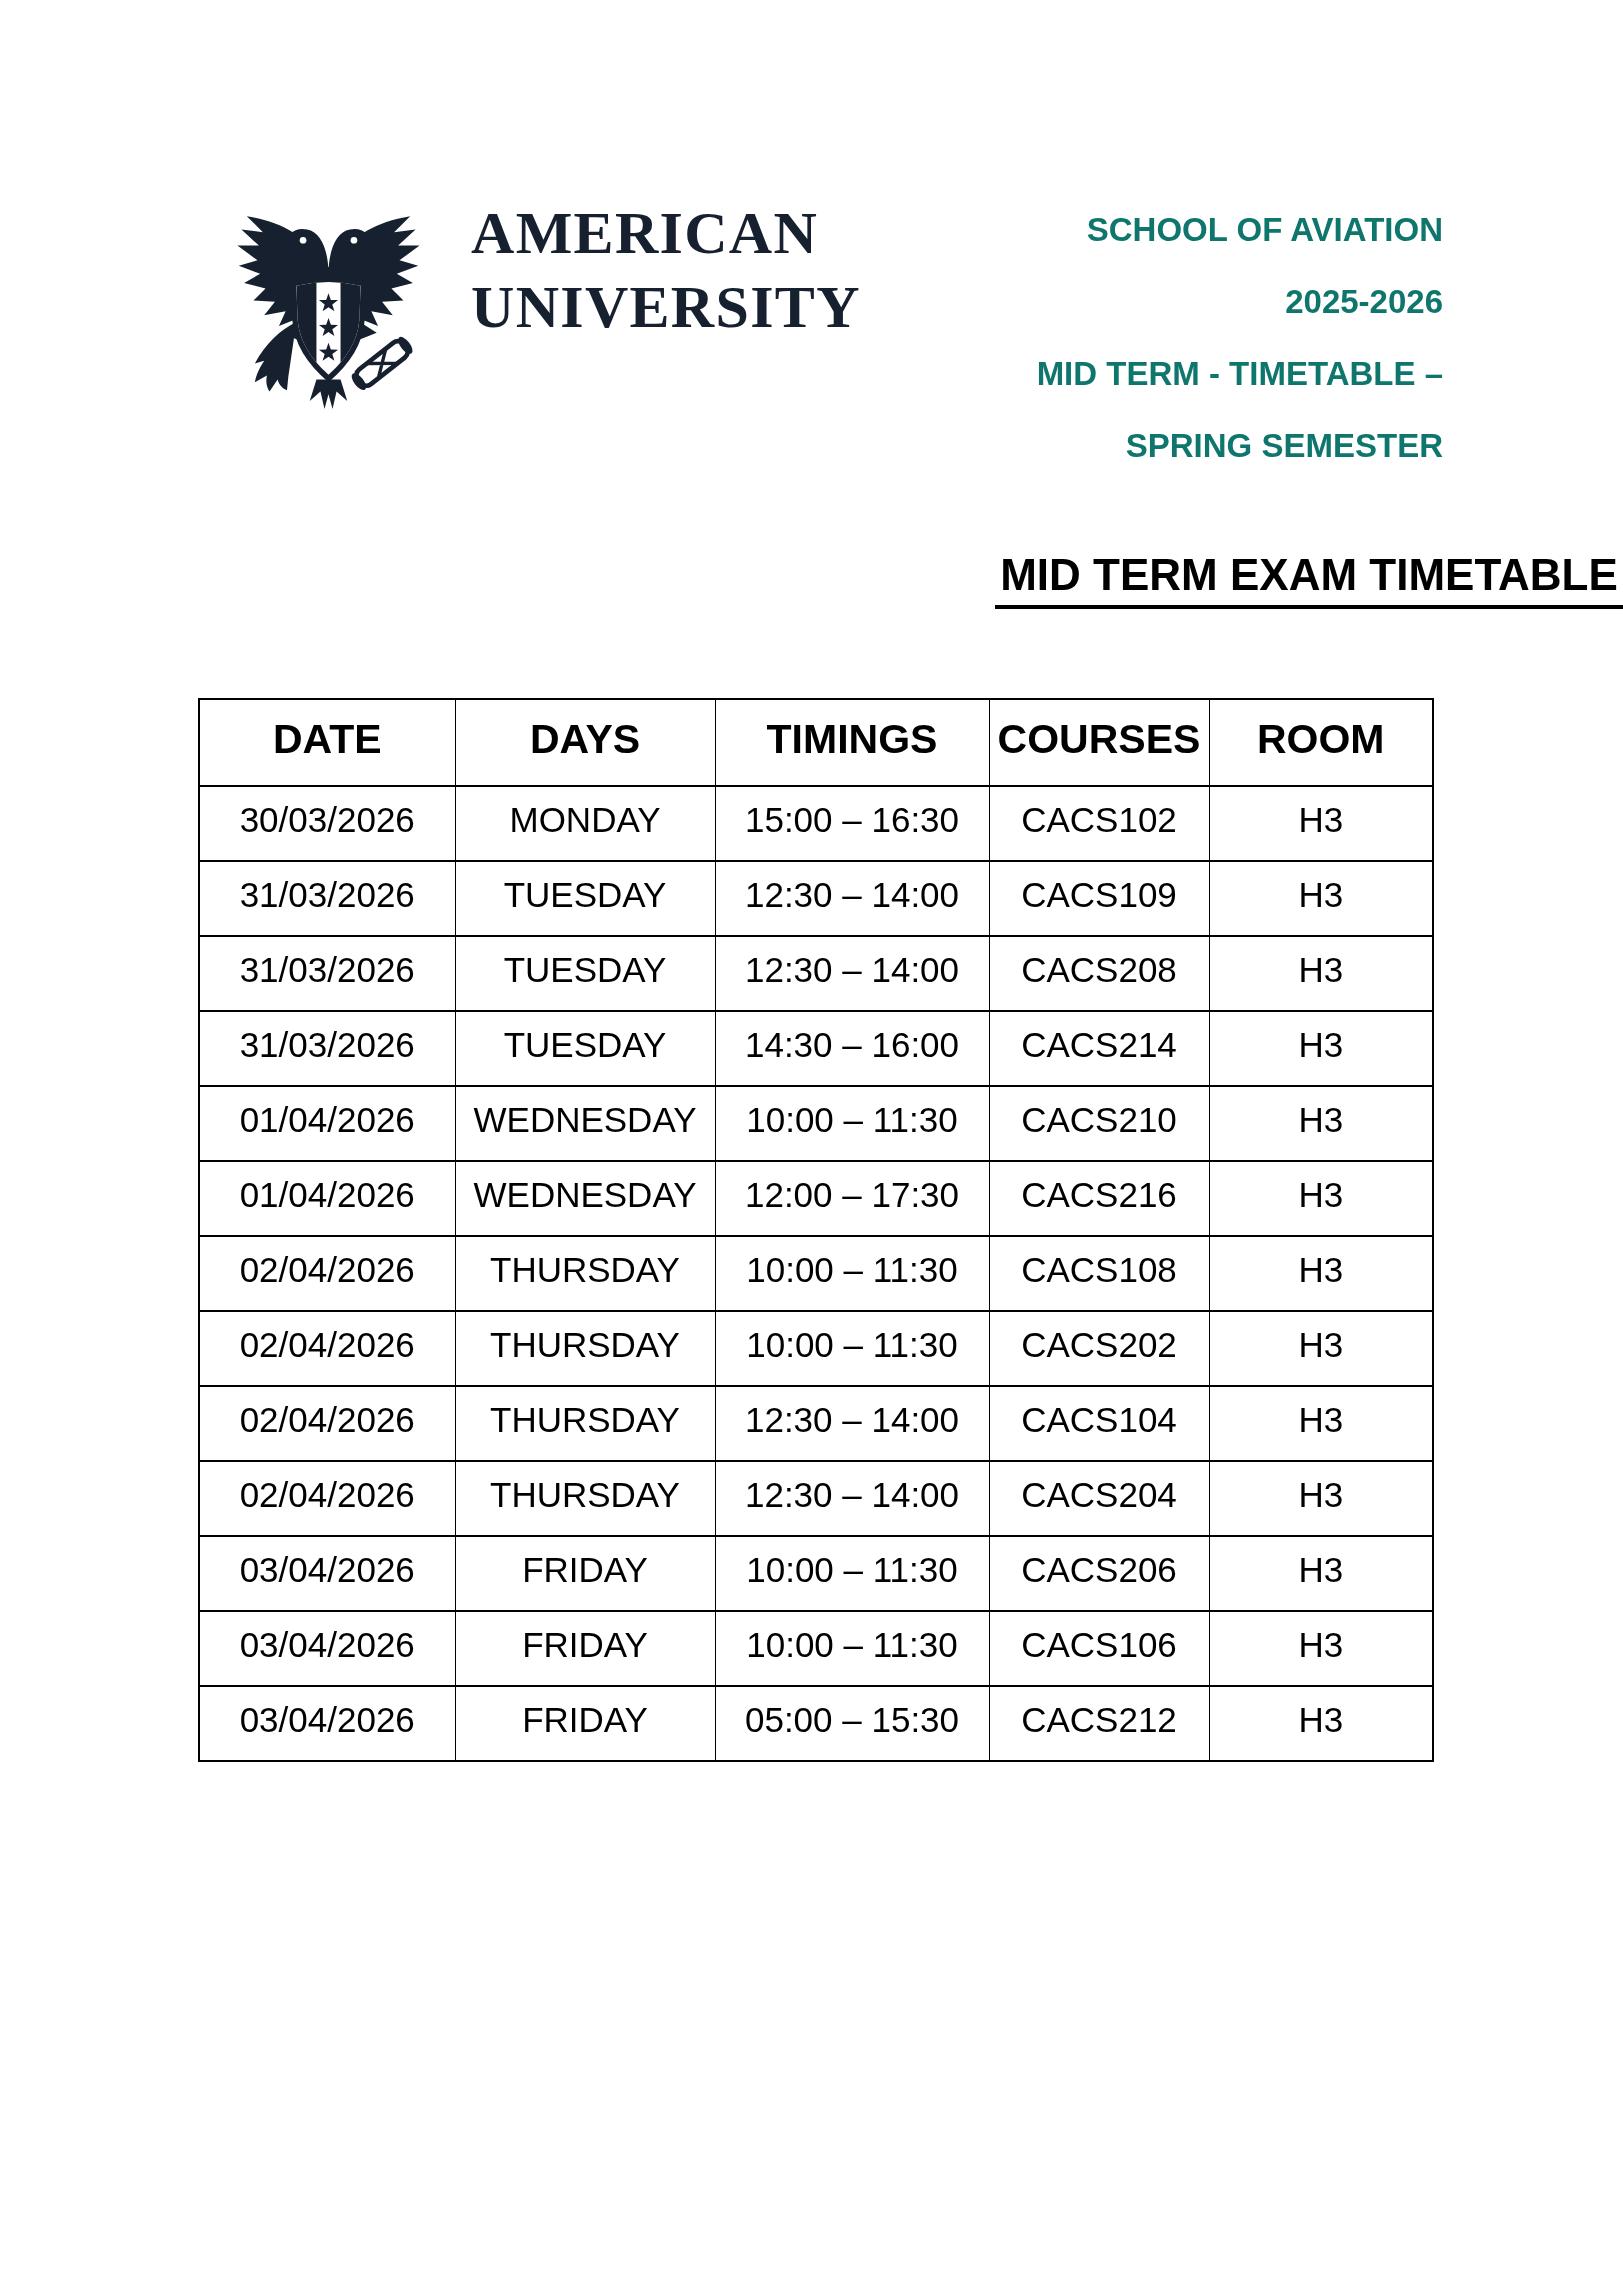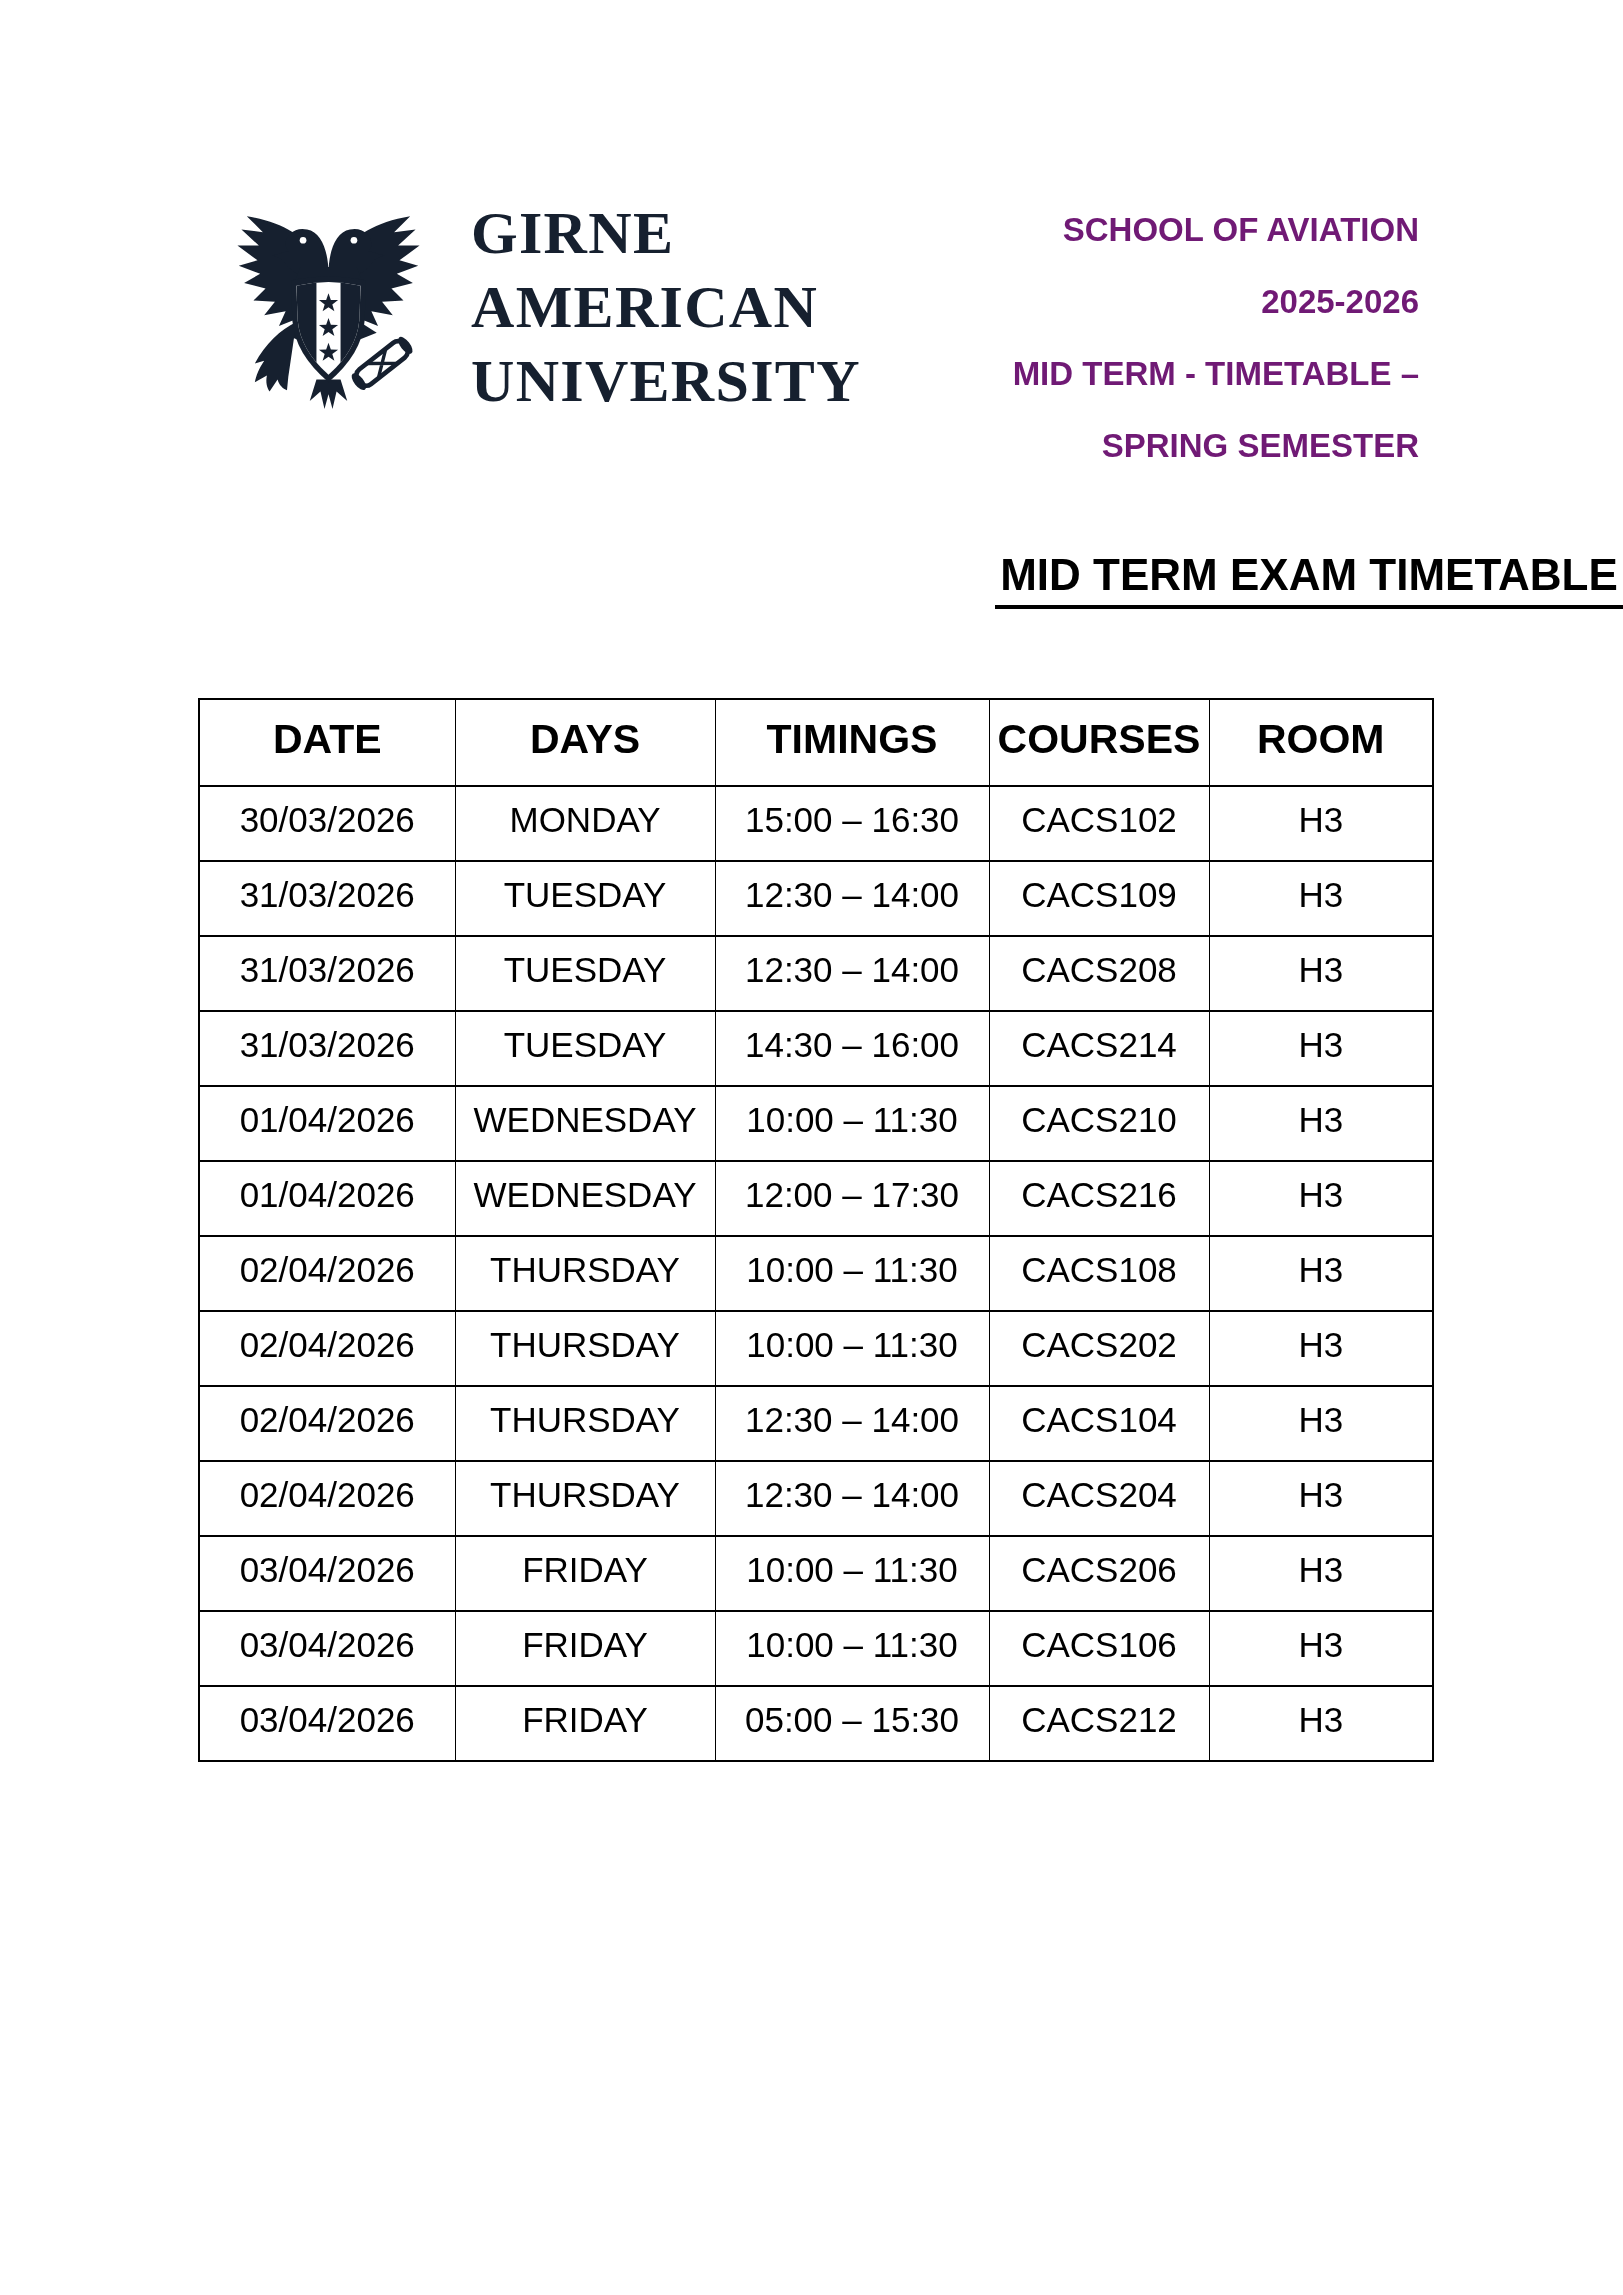--- a/index.html
+++ b/index.html
@@ -29,27 +29,27 @@
     font-family: "Liberation Serif", serif;
     font-weight: bold;
     font-size: 60px;
     line-height: 74px;
     letter-spacing: 1.3px;
     color: #16202f;
     white-space: nowrap;
   }
   .hdr-right {
     position: absolute;
-    right: 204px;
+    right: 180px;
     top: 194px;
     text-align: right;
     font-weight: bold;
     font-size: 33px;
     line-height: 72px;
-    color: #701a75;
+    color: #0f766e;
     white-space: nowrap;
   }
 
   
   .title-wrap {
     position: absolute;
     left: 0;
     top: 553px;
     width: 100%;
     text-align: right;
@@ -145,21 +145,20 @@
       <g transform="translate(240 262) rotate(-38)">
         <rect x="-44" y="-14" width="88" height="28" rx="12" fill="#ffffff" stroke="#16202f" stroke-width="7"></rect>
         <path d="M-18,-14 L18,14 M18,-14 L-18,14" fill="none" stroke="#16202f" stroke-width="5"></path>
         <ellipse cx="-44" cy="0" rx="7" ry="15"></ellipse>
         <ellipse cx="44" cy="0" rx="7" ry="15"></ellipse>
       </g>
     </g>
   </svg>
 
   <div class="uni-name">
-    <div>GIRNE</div>
     <div>AMERICAN</div>
     <div>UNIVERSITY</div>
   </div>
 
   <div class="hdr-right">
     <div>SCHOOL OF AVIATION</div>
     <div>2025-2026</div>
     <div>MID TERM - TIMETABLE –</div>
     <div>SPRING SEMESTER</div>
   </div>

